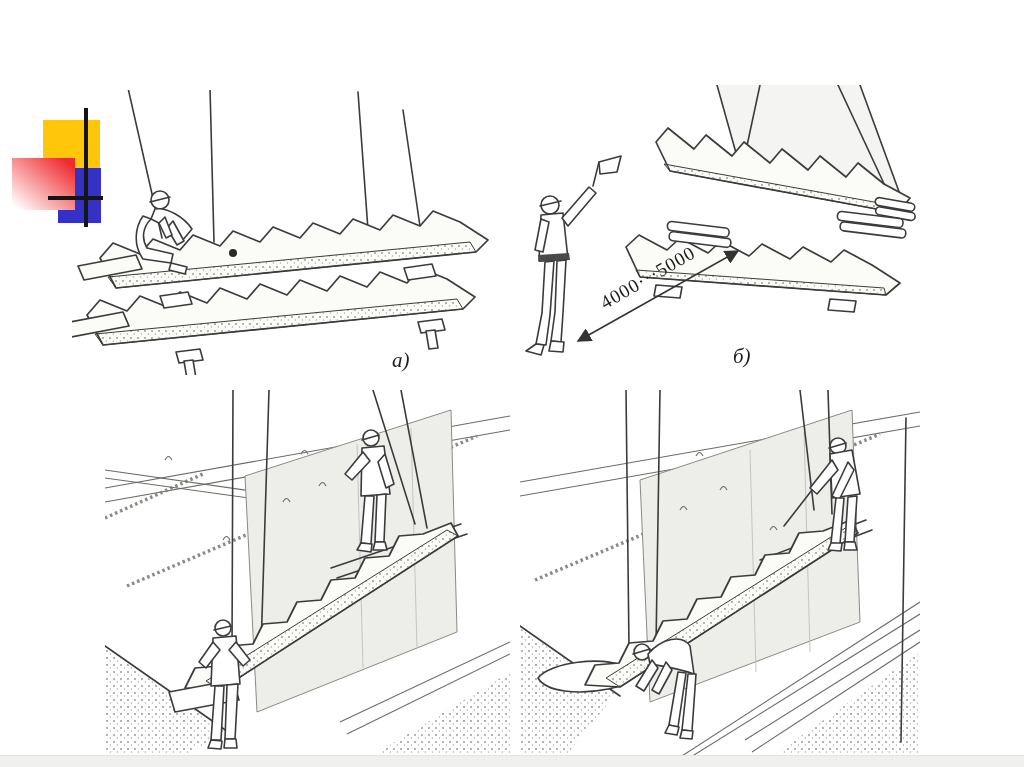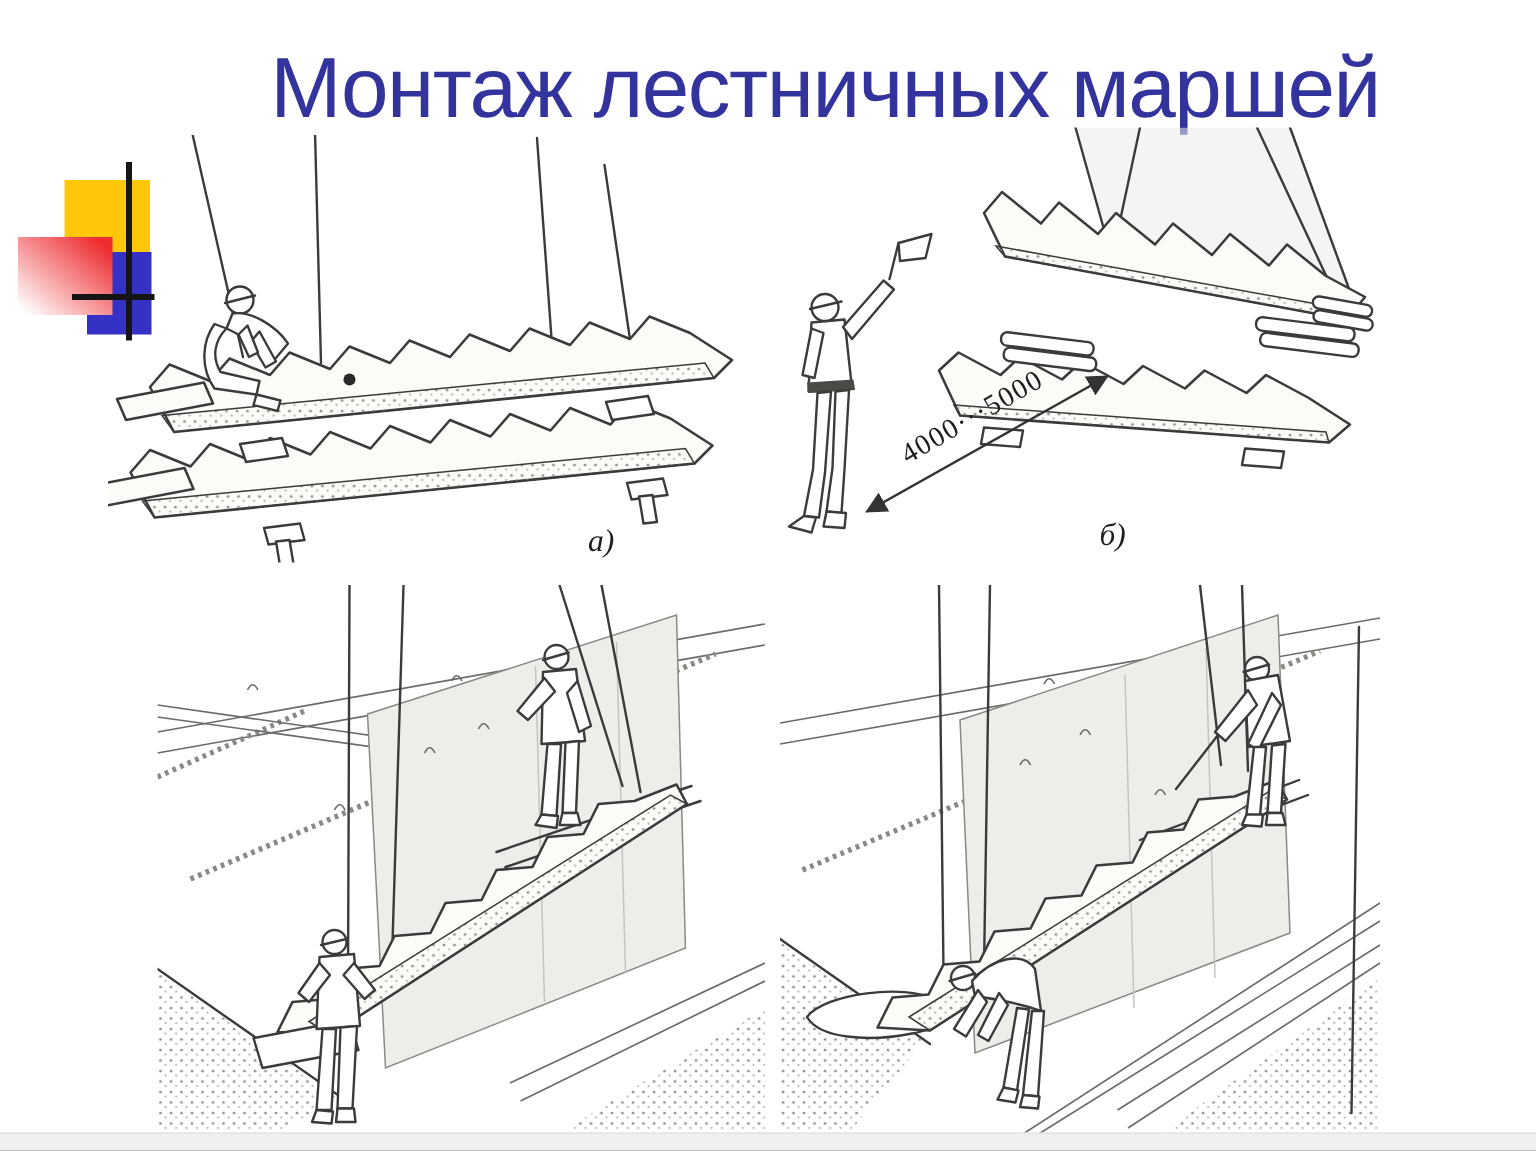--- a/index.html
+++ b/index.html
@@ -29,21 +29,20 @@
   .wall{fill:#ededea;stroke:#8a8a84;stroke-width:1;}
   .wash{fill:#ebebe8;opacity:.55;}
   .figlabel{font-family:"Liberation Serif",serif;font-style:italic;font-size:21px;fill:#1d1d1d;}
   .dimtext{font-family:"Liberation Serif",serif;font-size:19px;letter-spacing:1px;fill:#1d1d1d;}
 </style>
 </head>
 <body>
 
 <div class="page">
 
-  <div class="title">Монтаж лестничных маршей</div>
 
   <div class="logo">
     <div class="sq sq-yellow"></div>
     <div class="sq sq-blue"></div>
     <div class="sq sq-red"></div>
     <div class="line-v"></div>
     <div class="line-h"></div>
   </div>
 
   <svg class="illo" style="left:72px;top:90px" width="430" height="285" viewBox="0 0 430 285">

